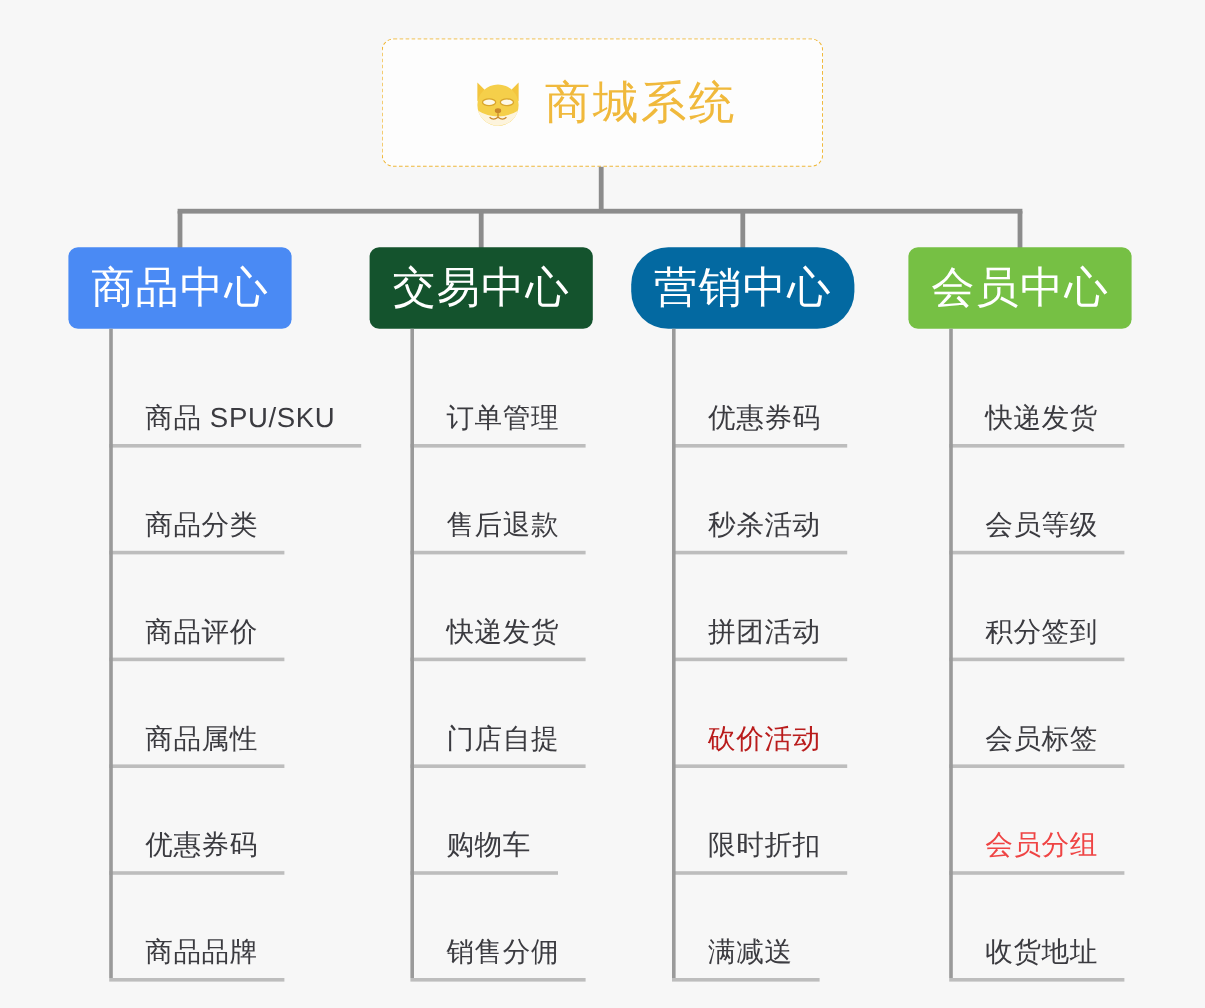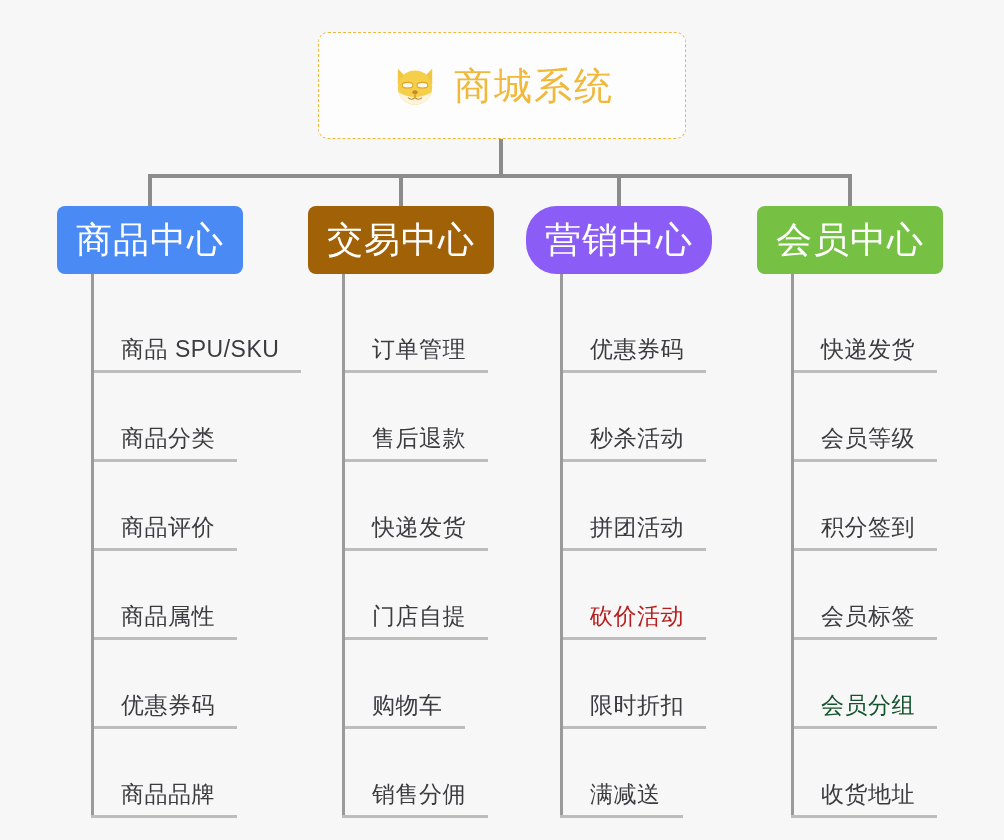--- a/index.html
+++ b/index.html
@@ -212,21 +212,21 @@
               <span class="leaf-inner" style="border-bottom-color: rgb(189, 189, 189);"><span class="leaf-label" style="color: rgb(59, 59, 64);">优惠券码</span></span>
             </li>
           <li class="leaf">
               <span class="leaf-inner" style="border-bottom-color: rgb(189, 189, 189);"><span class="leaf-label" style="color: rgb(59, 59, 64);">商品品牌</span></span>
             </li>
         </ul>
       </div>
     </div>
 
     <div class="column col-1">
-      <div class="col-header" style="background: #a16207;">
+      <div class="col-header" style="background: #14532d;">
         <span>交易中心</span>
       </div>
       <div class="col-body">
         <div class="trunk" style="background: rgb(154, 154, 154);"></div>
         <ul class="leaf-list">
           <li class="leaf">
               <span class="leaf-inner" style="border-bottom-color: rgb(189, 189, 189);"><span class="leaf-label" style="color: rgb(59, 59, 64);">订单管理</span></span>
             </li>
           <li class="leaf">
               <span class="leaf-inner" style="border-bottom-color: rgb(189, 189, 189);"><span class="leaf-label" style="color: rgb(59, 59, 64);">售后退款</span></span>
@@ -241,21 +241,21 @@
               <span class="leaf-inner" style="border-bottom-color: rgb(189, 189, 189);"><span class="leaf-label" style="color: rgb(59, 59, 64);">购物车</span></span>
             </li>
           <li class="leaf">
               <span class="leaf-inner" style="border-bottom-color: rgb(189, 189, 189);"><span class="leaf-label" style="color: rgb(59, 59, 64);">销售分佣</span></span>
             </li>
         </ul>
       </div>
     </div>
 
     <div class="column col-2">
-      <div class="col-header" style="background: #8b5cf6; border-radius: 31px;">
+      <div class="col-header" style="background: #0369a1; border-radius: 31px;">
         <span>营销中心</span>
       </div>
       <div class="col-body">
         <div class="trunk" style="background: rgb(154, 154, 154);"></div>
         <ul class="leaf-list">
           <li class="leaf">
               <span class="leaf-inner" style="border-bottom-color: rgb(189, 189, 189);"><span class="leaf-label" style="color: rgb(59, 59, 64);">优惠券码</span></span>
             </li>
           <li class="leaf">
               <span class="leaf-inner" style="border-bottom-color: rgb(189, 189, 189);"><span class="leaf-label" style="color: rgb(59, 59, 64);">秒杀活动</span></span>
@@ -289,21 +289,21 @@
           <li class="leaf">
               <span class="leaf-inner" style="border-bottom-color: rgb(189, 189, 189);"><span class="leaf-label" style="color: rgb(59, 59, 64);">会员等级</span></span>
             </li>
           <li class="leaf">
               <span class="leaf-inner" style="border-bottom-color: rgb(189, 189, 189);"><span class="leaf-label" style="color: rgb(59, 59, 64);">积分签到</span></span>
             </li>
           <li class="leaf">
               <span class="leaf-inner" style="border-bottom-color: rgb(189, 189, 189);"><span class="leaf-label" style="color: rgb(59, 59, 64);">会员标签</span></span>
             </li>
           <li class="leaf">
-              <span class="leaf-inner" style="border-bottom-color: rgb(189, 189, 189);"><span class="leaf-label" style="color: #14532d;">会员分组</span></span>
+              <span class="leaf-inner" style="border-bottom-color: rgb(189, 189, 189);"><span class="leaf-label" style="color: #ef4444;">会员分组</span></span>
             </li>
           <li class="leaf">
               <span class="leaf-inner" style="border-bottom-color: rgb(189, 189, 189);"><span class="leaf-label" style="color: rgb(59, 59, 64);">收货地址</span></span>
             </li>
         </ul>
       </div>
     </div>
 
   </div>
 </div>

